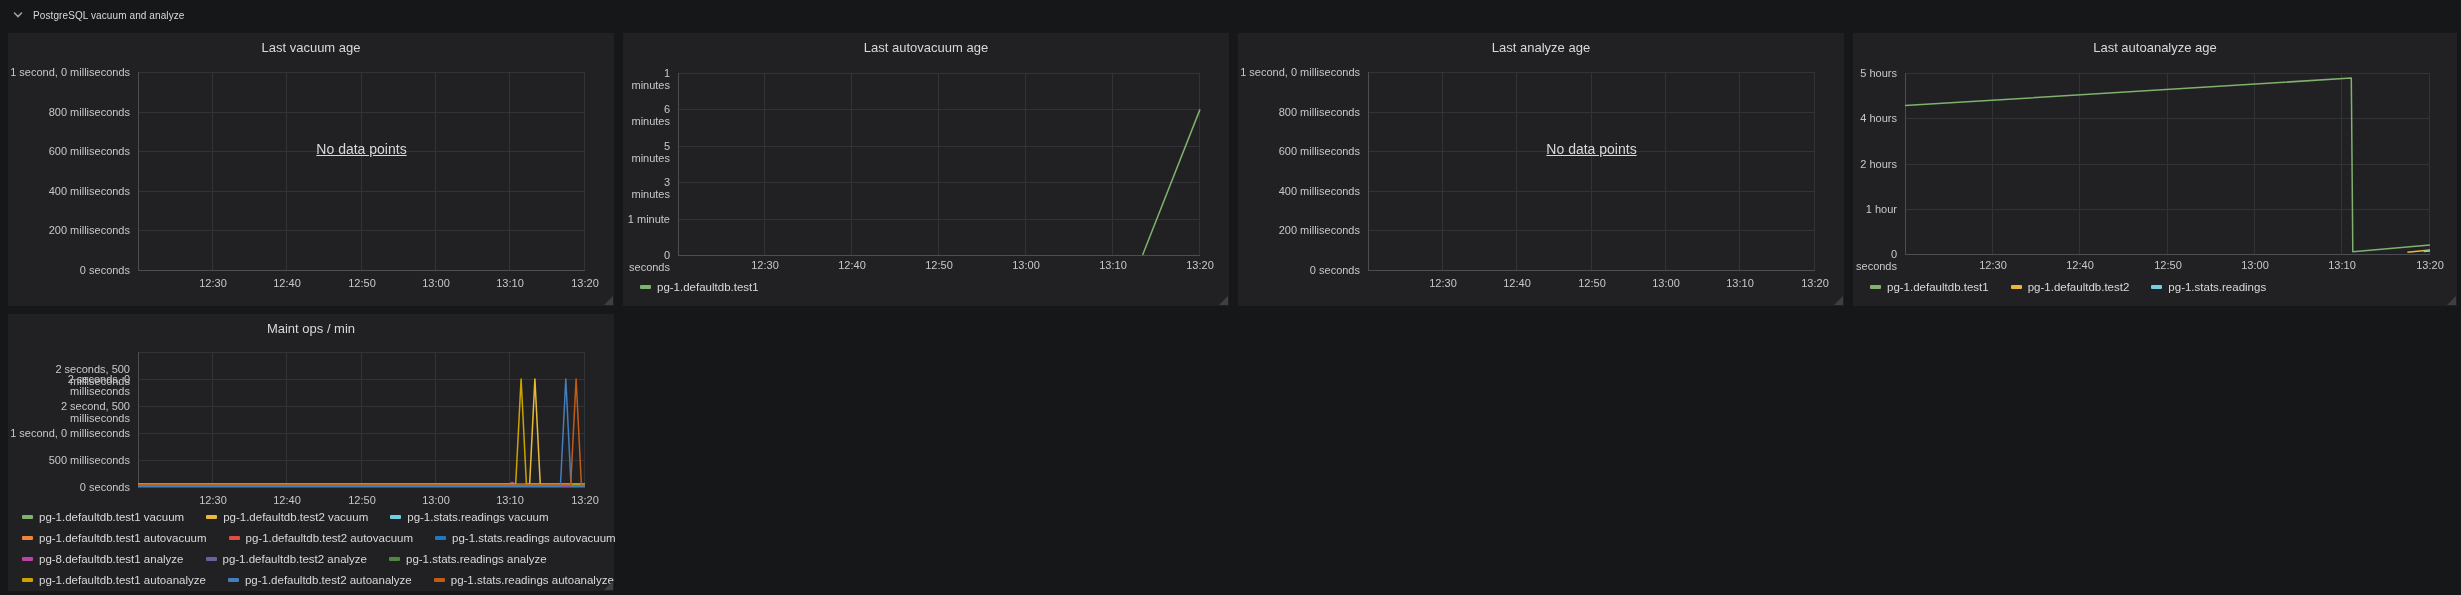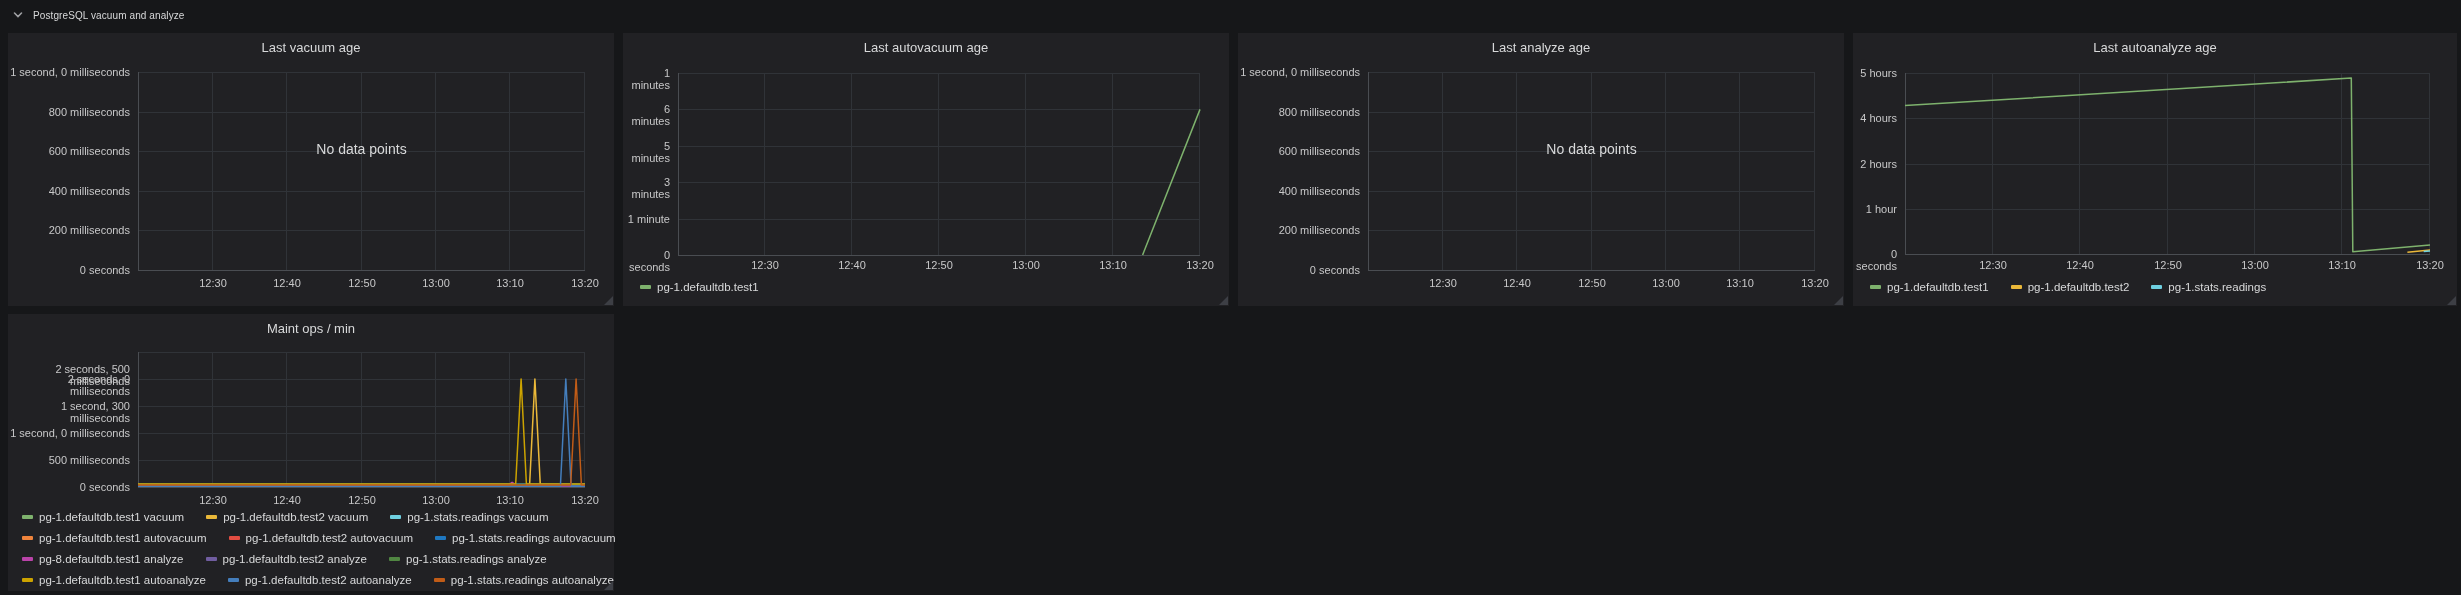--- a/index.html
+++ b/index.html
@@ -11,21 +11,21 @@
         font-family:"Liberation Sans",sans-serif;background:var(--page-bg);}
   .row-header{position:absolute;top:0;left:0;height:30px;display:flex;align-items:center;
         gap:9px;padding-left:12px;cursor:pointer;}
   .row-title{color:var(--title-text);font-size:10px;font-weight:500;letter-spacing:.1px;}
   .panel{position:absolute;background:var(--panel-bg);}
   .panel-title{position:absolute;top:7px;left:0;right:0;text-align:center;
         font-size:13px;font-weight:500;color:var(--title-text);cursor:pointer;}
   .plot-svg{position:absolute;overflow:visible;cursor:crosshair;}
   .ylab{position:absolute;font-size:11px;color:var(--axis-text);text-align:right;line-height:12px;}
   .xlab{position:absolute;font-size:11px;color:var(--axis-text);text-align:center;width:56px;line-height:12px;}
-  .nodata{position:absolute;font-size:14px;color:#d8d9da;transform:translate(-50%,-50%);}
+  .nodata{position:absolute;font-size:14px;color:#d8d9da;transform:translate(-50%,-50%);text-decoration:underline;}
   .legend{position:absolute;display:flex;flex-direction:column;gap:9px;}
   .legend-row{display:flex;gap:22px;text-align:center;}
   .legend-item{display:flex;align-items:center;gap:6px;font-size:11.5px;
         color:var(--legend-text);cursor:pointer;white-space:nowrap;line-height:12px;}
   .swatch{display:inline-block;width:11px;height:4px;border-radius:1px;flex:none;}
   .corner{position:absolute;right:1px;bottom:1px;width:0;height:0;cursor:nwse-resize;
         border-bottom:9px solid #3d3f45;border-left:9px solid transparent;}
 </style>
 </head>
 <body>
@@ -216,21 +216,21 @@
           <polyline points="0.0,134.2 447.0,134.2" fill="none" stroke="#1F78C1" stroke-width="1.5" stroke-linejoin="round"></polyline>
           <polyline points="0.0,133.9 368.8,133.9 374.1,130.3 379.9,133.9 447.0,133.9" fill="none" stroke="#BA43A9" stroke-width="1.5" stroke-linejoin="round"></polyline>
           <polyline points="0.0,133.4 447.0,133.4" fill="none" stroke="#705DA0" stroke-width="1.5" stroke-linejoin="round"></polyline>
           <polyline points="0.0,132.6 447.0,132.6" fill="none" stroke="#508642" stroke-width="1.5" stroke-linejoin="round"></polyline>
           <polyline points="0.0,132.0 377.7,132.0 383.1,27.0 388.4,132.0 447.0,132.0" fill="none" stroke="#CCA300" stroke-width="1.5" stroke-linejoin="round"></polyline>
           <polyline points="0.0,134.2 422.4,134.2 427.8,27.0 433.1,134.2 447.0,134.2" fill="none" stroke="#447EBC" stroke-width="1.5" stroke-linejoin="round"></polyline>
           <polyline points="0.0,133.0 432.7,133.0 438.1,27.0 443.4,133.0 447.0,133.0" fill="none" stroke="#C15C17" stroke-width="1.5" stroke-linejoin="round"></polyline>
         </svg>
         <div class="ylab" style="left: 0px; width: 122px; top: 32px; margin-top: 17px;">2 seconds, 500 milliseconds</div>
         <div class="ylab" style="left: 0px; width: 122px; top: 59px;">2 seconds, 0 milliseconds</div>
-        <div class="ylab" style="left: 0px; width: 122px; top: 86px;">1 second, 300 milliseconds</div>
+        <div class="ylab" style="left: 0px; width: 122px; top: 86px;">2 second, 500 milliseconds</div>
         <div class="ylab" style="left: 0px; width: 122px; top: 113px;">1 second, 0 milliseconds</div>
         <div class="ylab" style="left: 0px; width: 122px; top: 140px;">500 milliseconds</div>
         <div class="ylab" style="left: 0px; width: 122px; top: 167px;">0 seconds</div>
         <div class="xlab" style="left: 177px; top: 180px;">12:30</div>
         <div class="xlab" style="left: 251px; top: 180px;">12:40</div>
         <div class="xlab" style="left: 326px; top: 180px;">12:50</div>
         <div class="xlab" style="left: 400px; top: 180px;">13:00</div>
         <div class="xlab" style="left: 474px; top: 180px;">13:10</div>
         <div class="xlab" style="left: 549px; top: 180px;">13:20</div>
         <div class="legend" style="left: 14px; top: 197px;">

